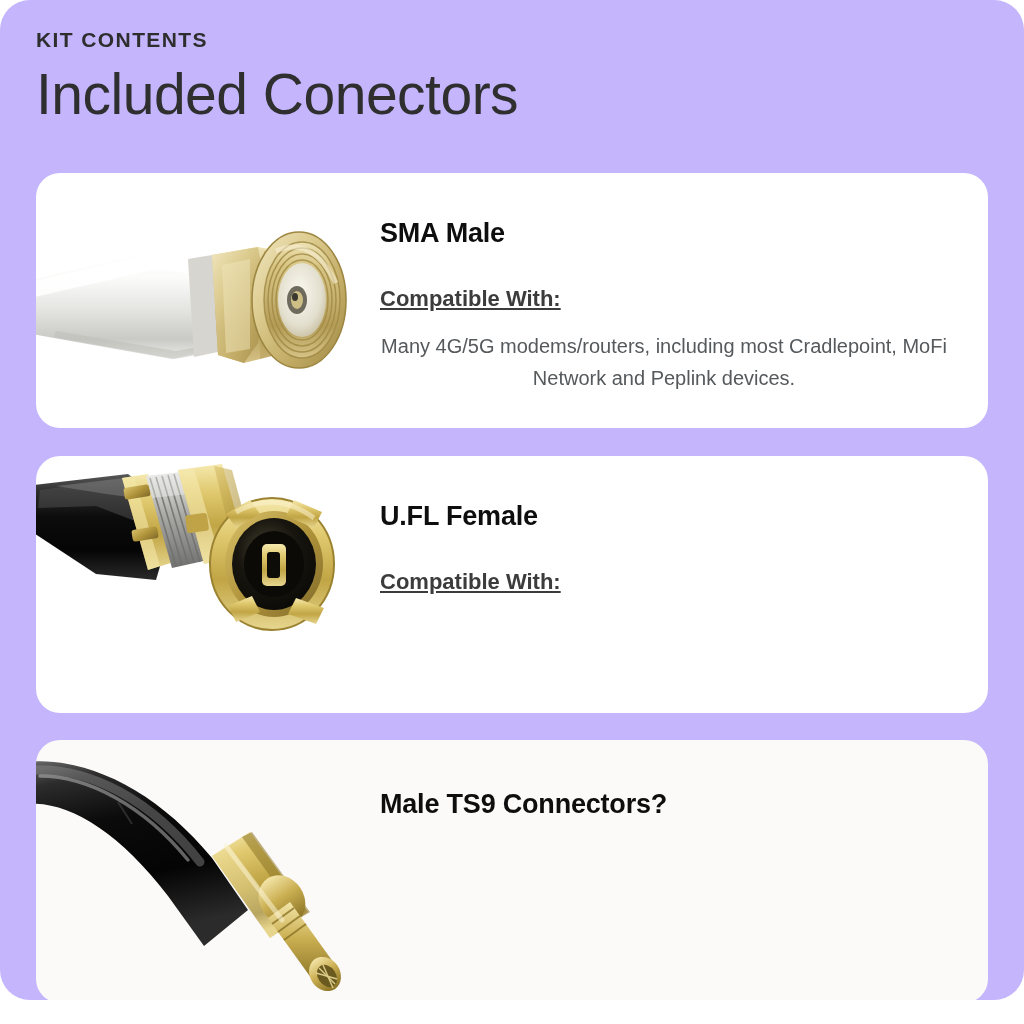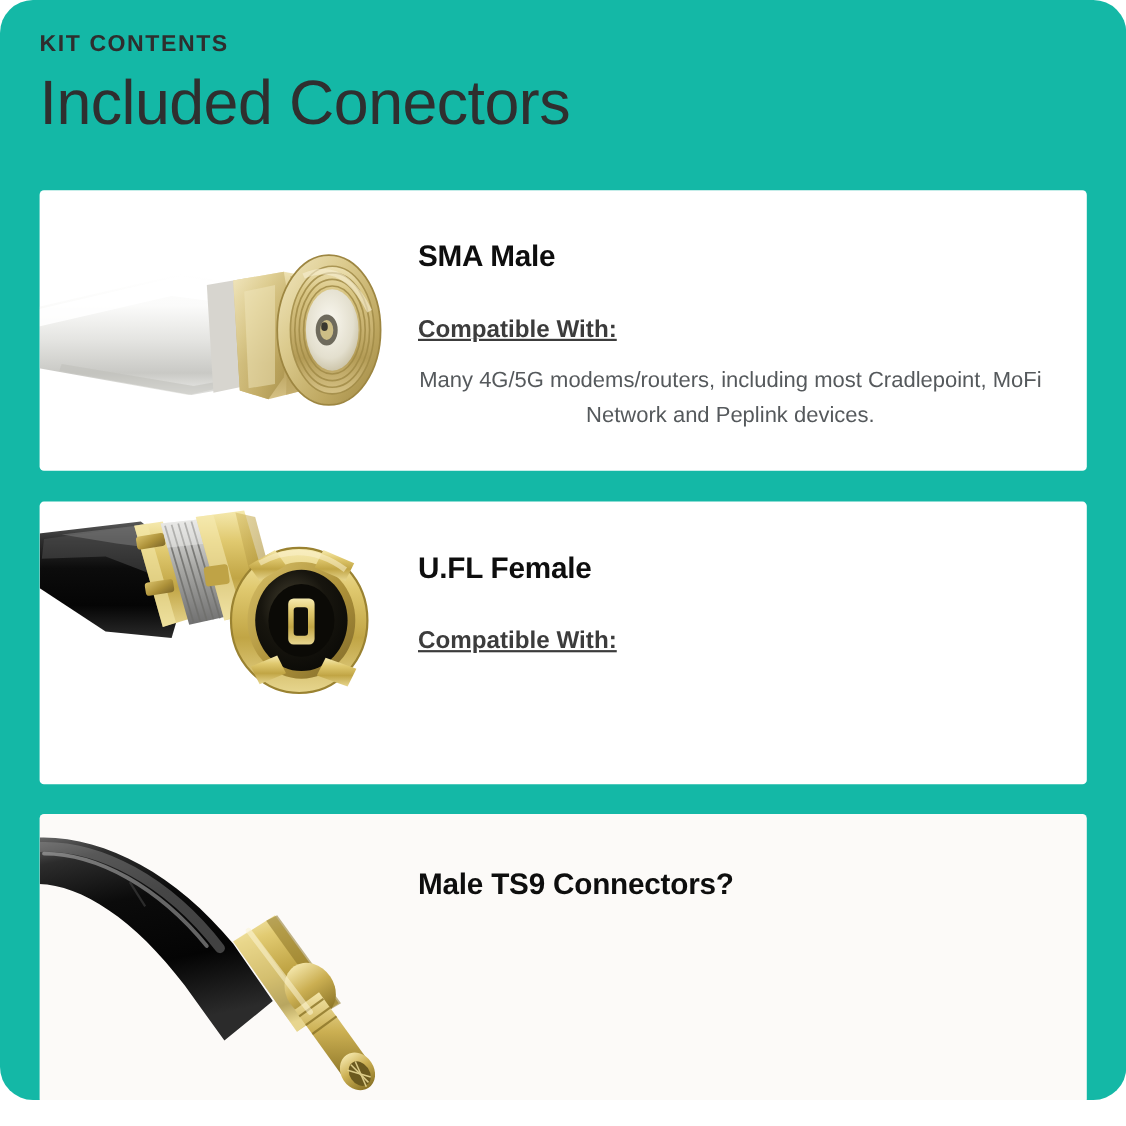--- a/index.html
+++ b/index.html
@@ -13,21 +13,21 @@
 
   body {
     font-family: "Liberation Sans", sans-serif;
     -webkit-font-smoothing: antialiased;
   }
 
   #page {
     position: relative;
     width: 1024px;
     height: 1000px;
-    background: #14b8a6;
+    background: #c4b5fd;
     border-radius: 30px;
     overflow: hidden;
   }
 
   
   .header {
     position: absolute;
     left: 36px;
     top: 28px;
     width: 900px;
@@ -49,21 +49,21 @@
     color: #2F2F2F;
     line-height: 1.05;
   }
 
   
   .card {
     position: absolute;
     left: 36px;
     width: 952px;
     background: #FFFFFF;
-    border-radius: 4px;
+    border-radius: 24px;
     overflow: hidden;
   }
 
   #card-0 { top: 173px;  height: 255px; }
   #card-1 { top: 456px;  height: 257px; }
   #card-2 { top: 740px;  height: 263px; background: #FCFAF8; }
 
   .card-inner {
     position: relative;
     display: flex;

